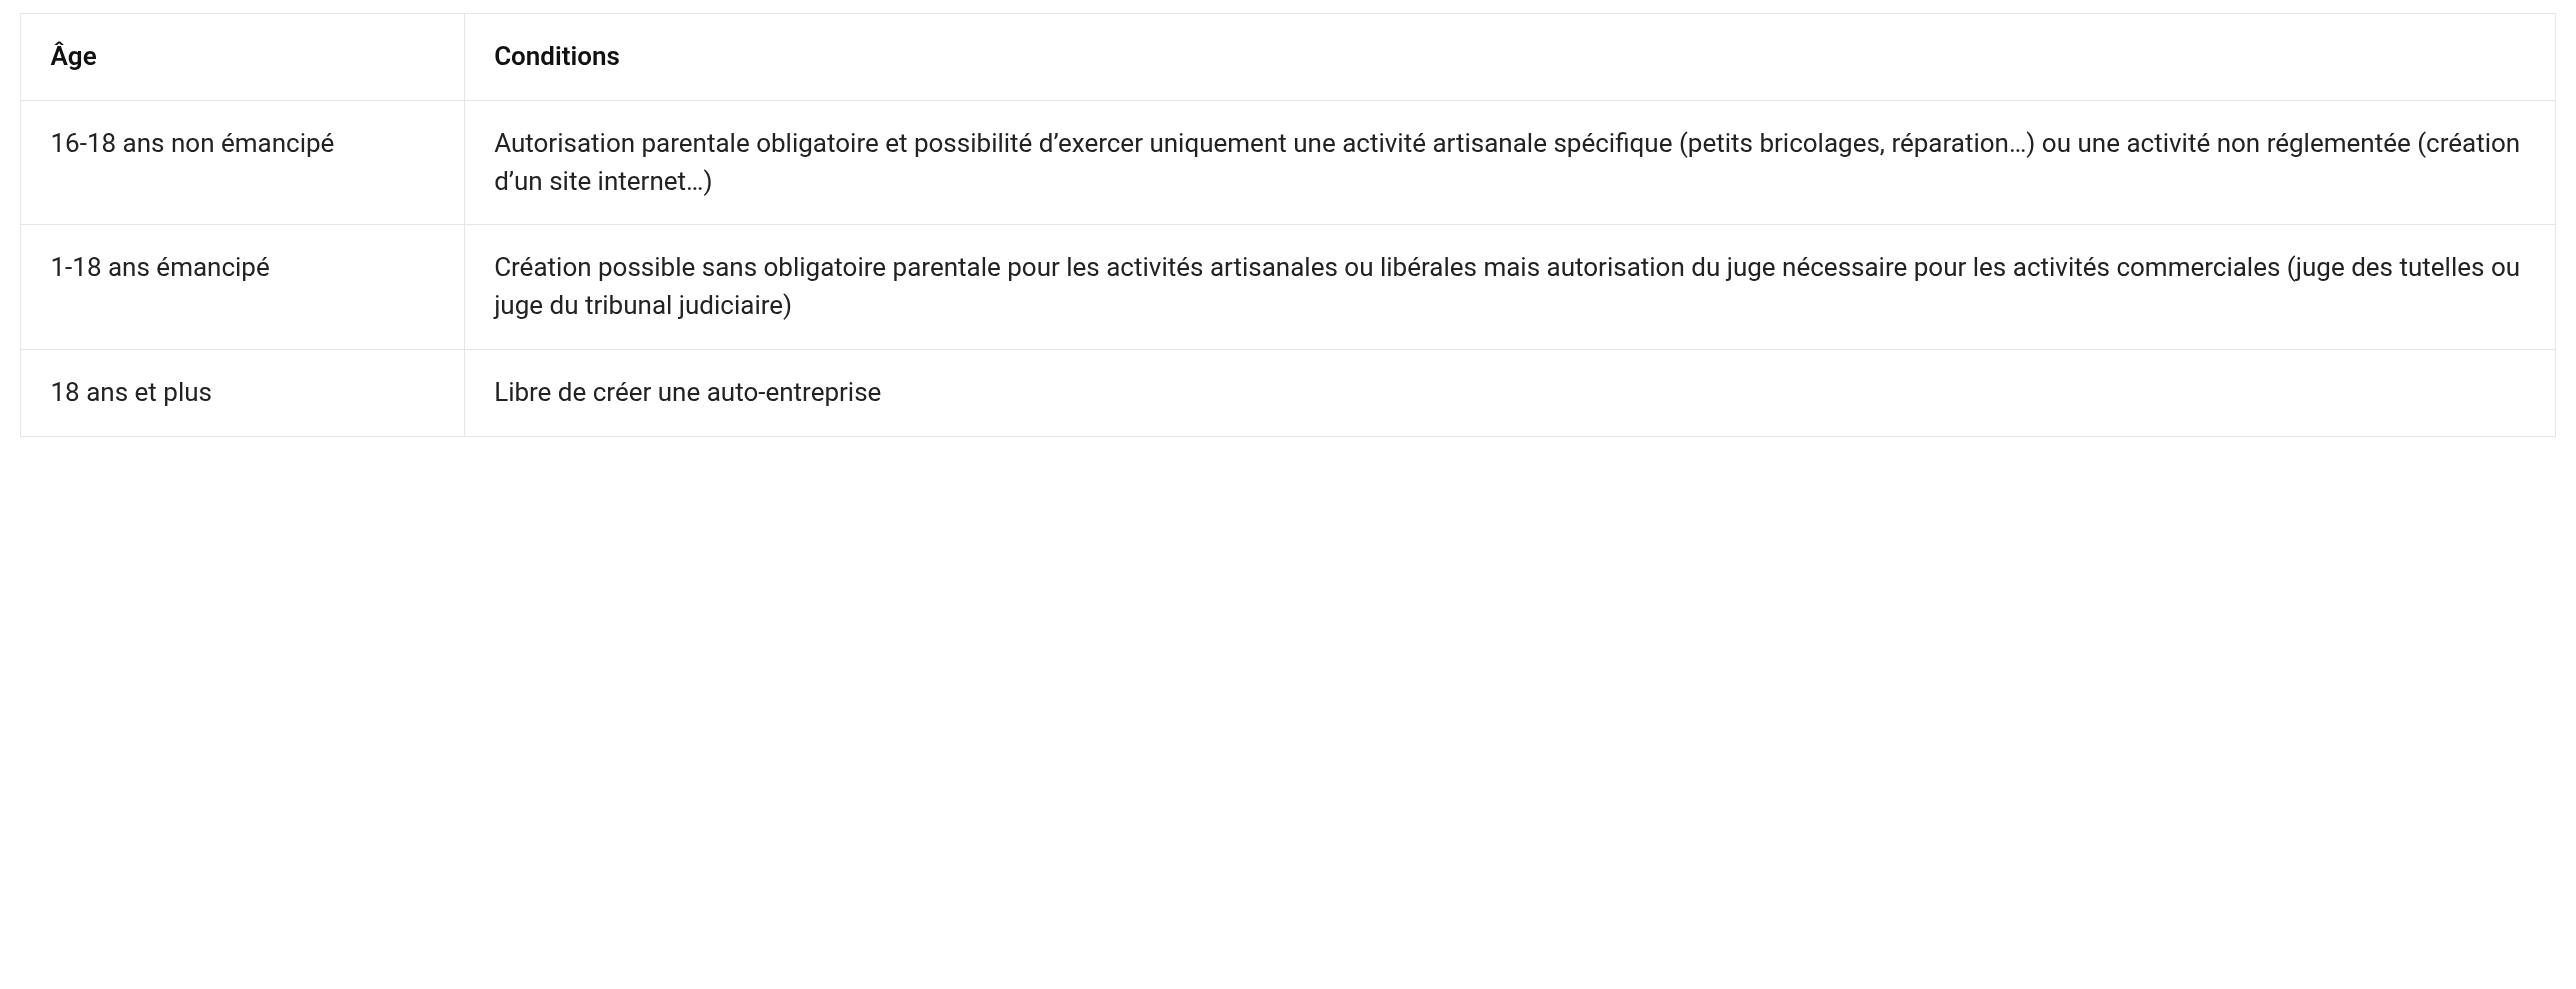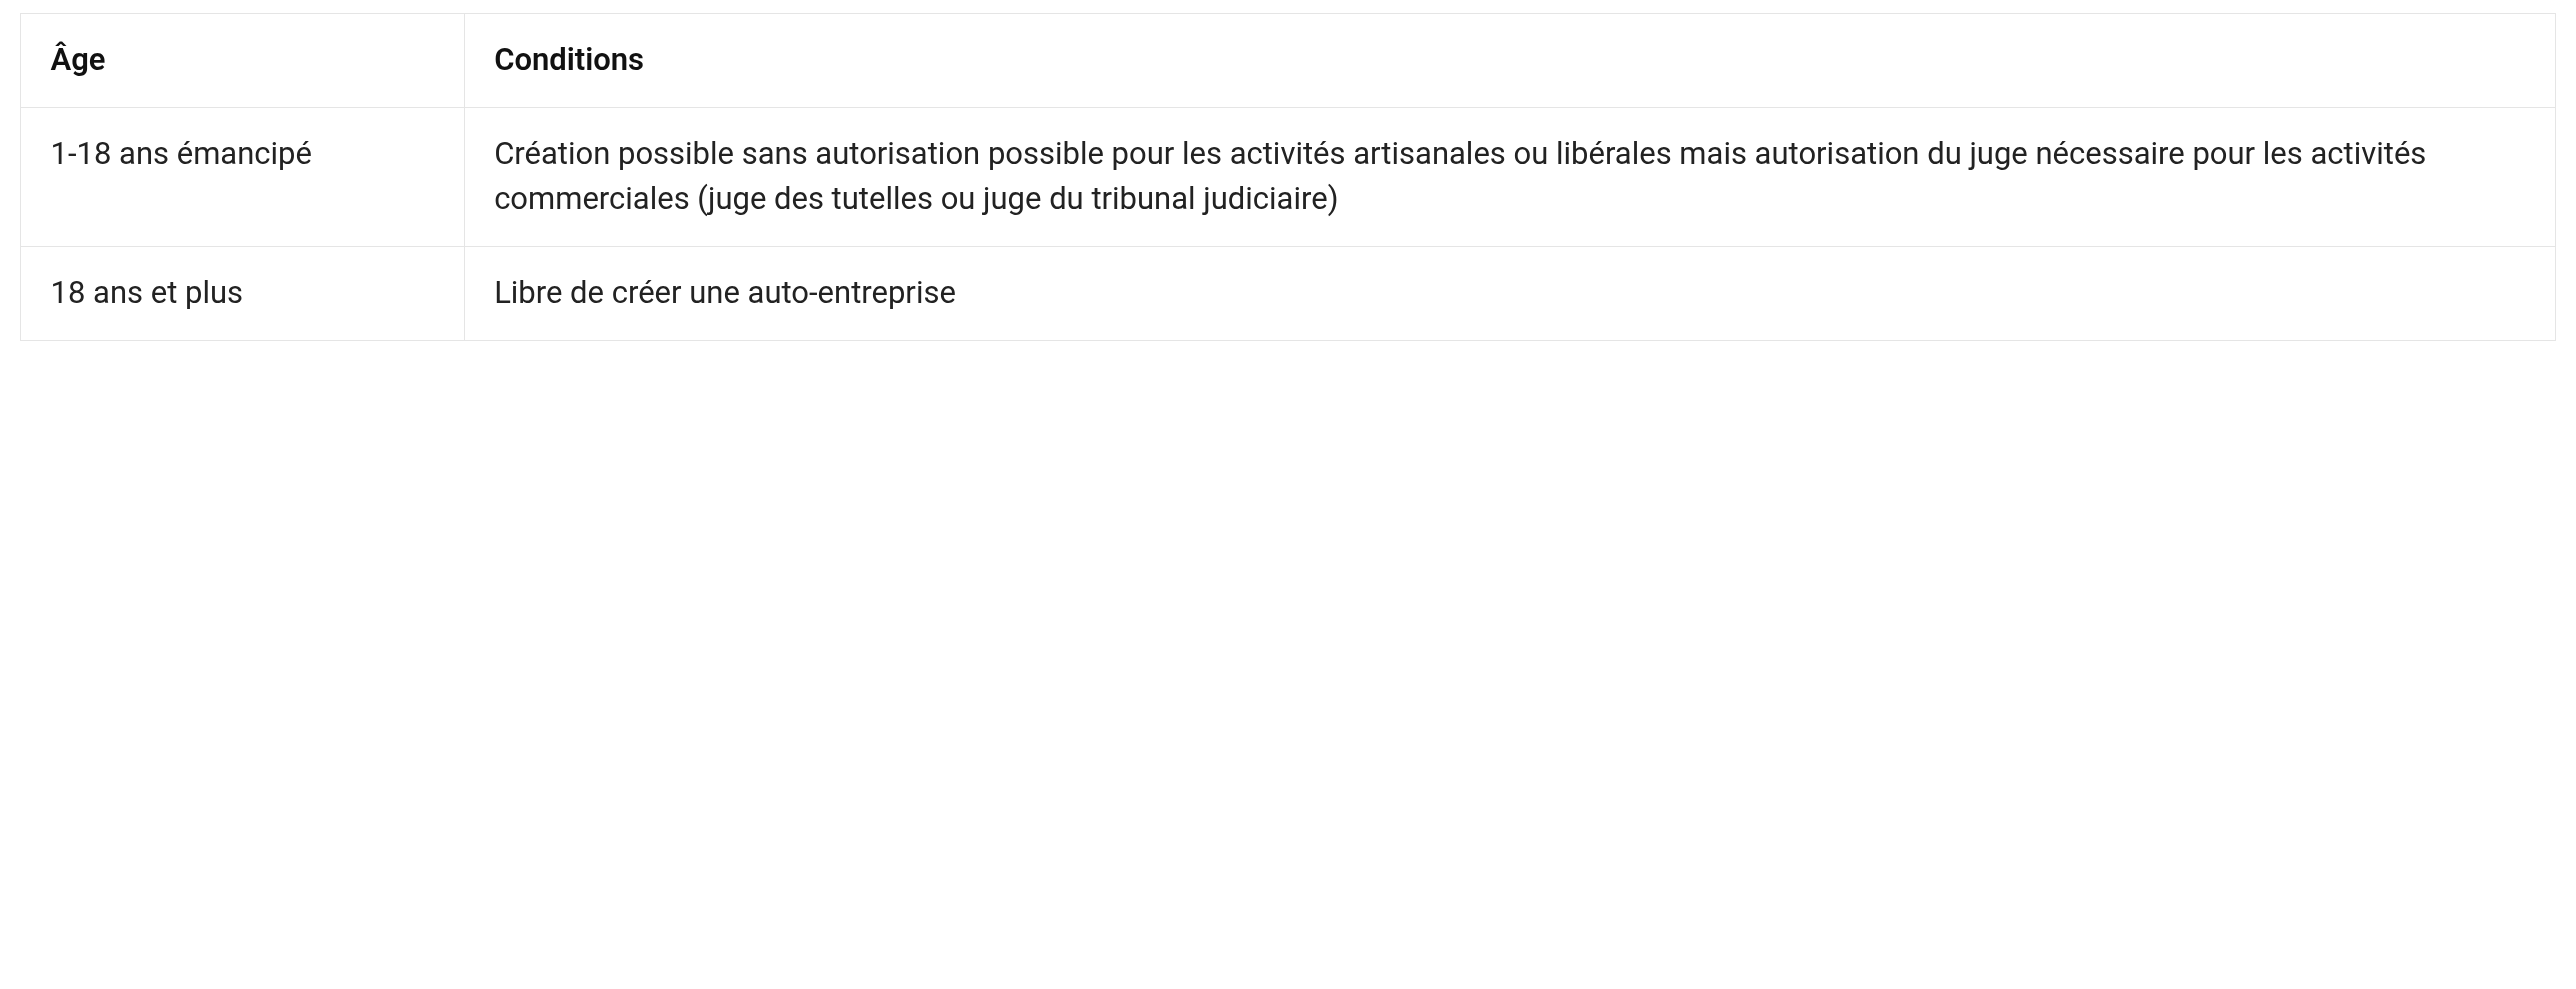--- a/index.html
+++ b/index.html
@@ -11,21 +11,21 @@
   }
   .wrap {
     padding: 13.4px 20px;
     box-sizing: border-box;
     width: 100%;
   }
   table {
     width: 100%;
     border-collapse: collapse;
     table-layout: fixed;
-    font-size: 31px;
+    font-size: 26px;
     line-height: 1.45;
   }
   col.col-age { width: 17.5%; }
   col.col-cond { width: 82.5%; }
   th, td {
     text-align: left;
     vertical-align: top;
     padding: 24px 29.5px;
     border: 0.7px solid #e5e5e5;
     font-weight: 400;
@@ -48,22 +48,26 @@
       <col class="col-cond">
     </colgroup>
     <thead>
       <tr>
         <th>Âge</th>
         <th>Conditions</th>
       </tr>
     </thead>
     <tbody>
       <tr>
+        <td>16-18 ans non émancipé</td>
+        <td>Autorisation parentale obligatoire et possibilité d’exercer uniquement une activité artisanale spécifique (petits bricolages, réparation…) ou une activité non réglementée (création d’un site internet…)</td>
+      </tr>
+      <tr>
         <td>1-18 ans émancipé</td>
-        <td>Création possible sans autorisation possible pour les activités artisanales ou libérales mais autorisation du juge nécessaire pour les activités commerciales (juge des tutelles ou juge du tribunal judiciaire)</td>
+        <td>Création possible sans obligatoire parentale pour les activités artisanales ou libérales mais autorisation du juge nécessaire pour les activités commerciales (juge des tutelles ou juge du tribunal judiciaire)</td>
       </tr>
       <tr>
         <td>18 ans et plus</td>
         <td>Libre de créer une auto-entreprise</td>
       </tr>
     </tbody>
   </table>
 </div>
 
 

